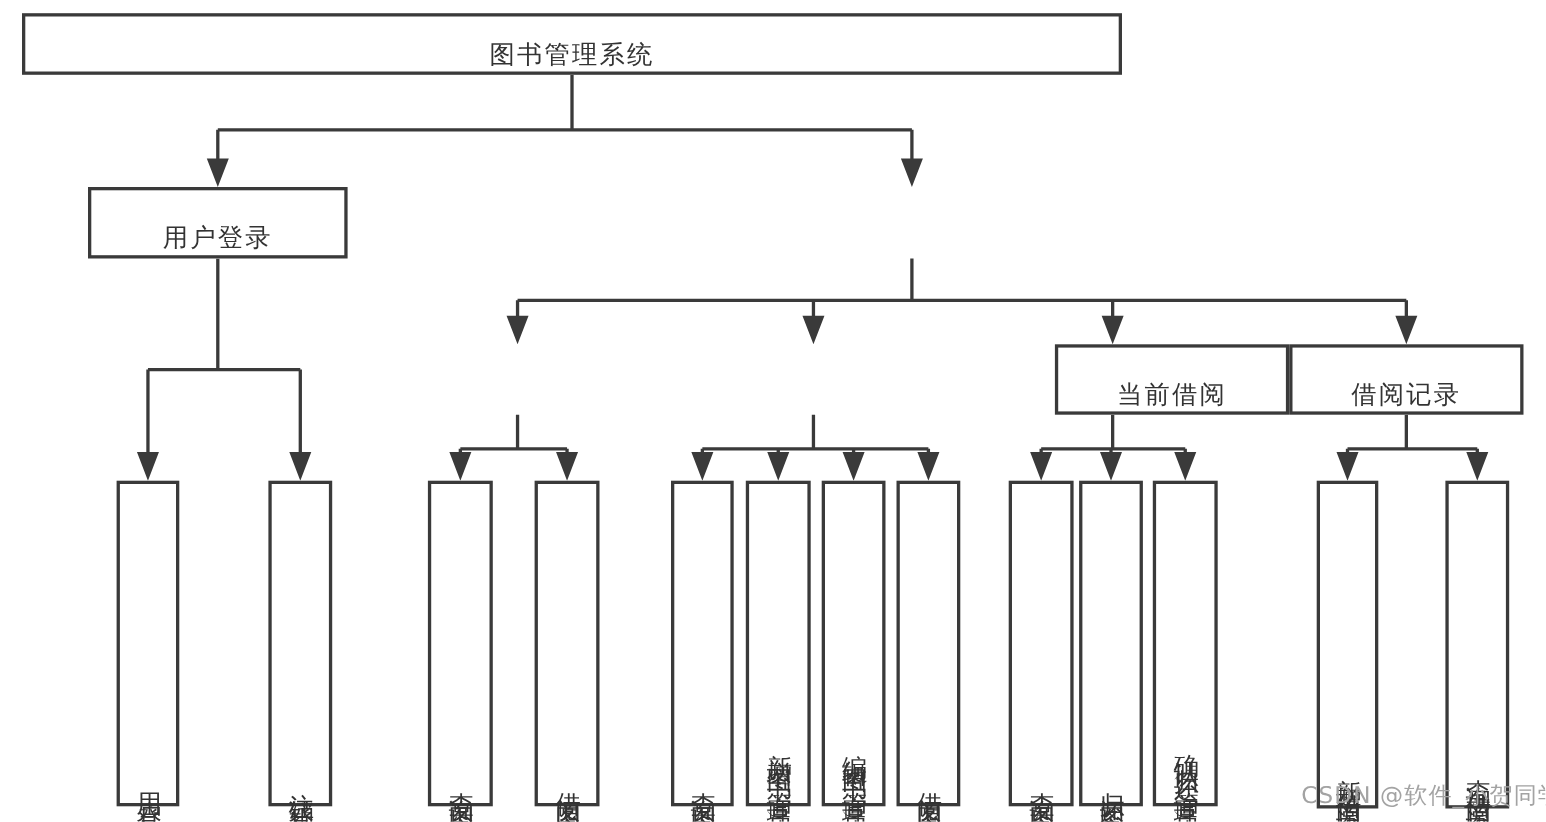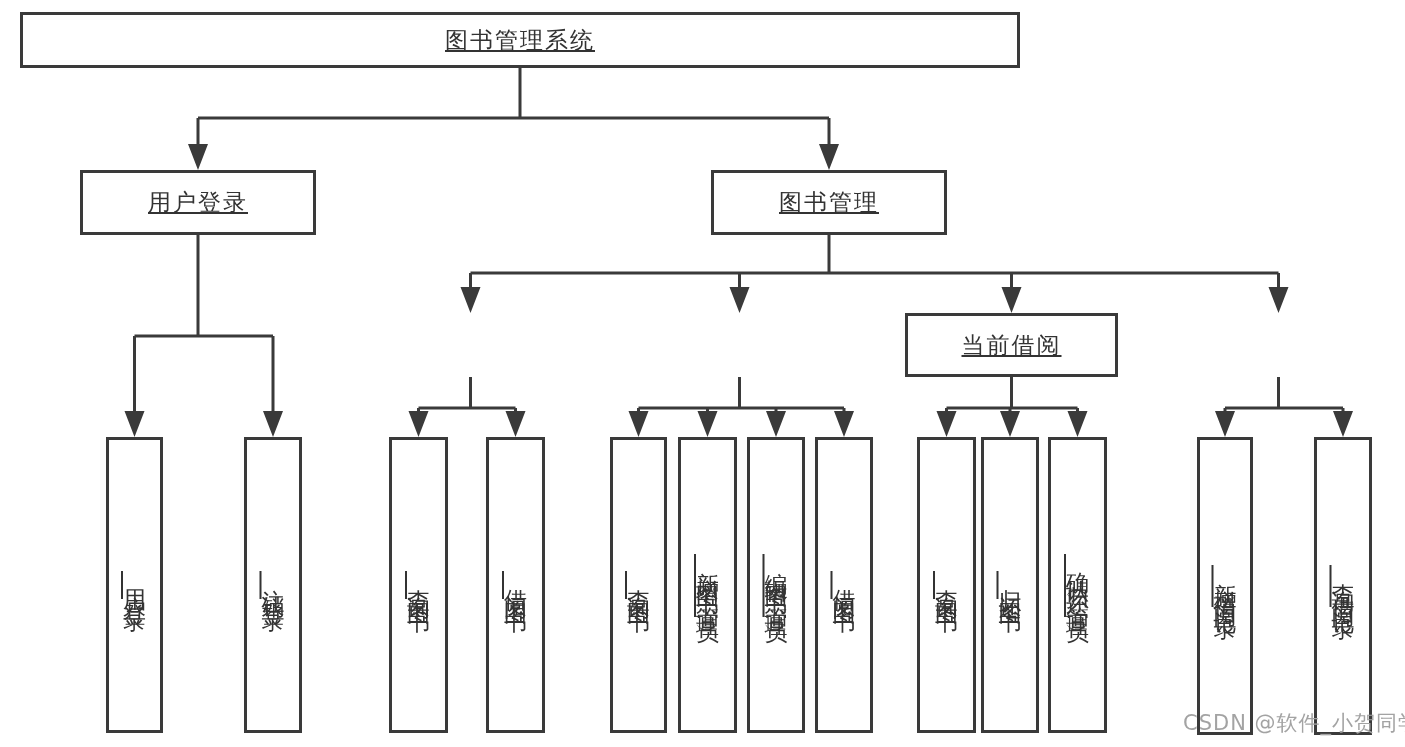--- a/index.html
+++ b/index.html
@@ -12,23 +12,22 @@
     background: #ffffff;
     overflow: hidden;
   }
   .wires { position: absolute; left: 0; top: 0; width: 1405px; height: 747px; }
   .box {
     position: absolute;
     background: #ffffff;
     border: 3px solid #3a3a3a;
     color: #333333;
     display: flex;
-    align-items: center;
+    align-items: flex-end;
     justify-content: center;
-    text-decoration: underline;
   }
   .h-label {
     font-size: 23px;
     letter-spacing: 2px;
     white-space: nowrap;
     color: #333333;
   }
   .v-label {
     writing-mode: vertical-rl;
     text-orientation: upright;
@@ -82,26 +81,26 @@
              M1333,411 L1353,411 L1343,437 Z" fill="#3a3a3a" stroke="none"></path>
   </svg>
 
   <div class="box" style="left:20px; top:12px; width:1000px; height:56px">
     <span class="h-label">图书管理系统</span>
   </div>
 
   <div class="box" style="left:80px; top:170px; width:236px; height:65px">
     <span class="h-label">用户登录</span>
   </div>
-  <div class="box" style="left:711px; top:170px; width:236px; height:65px">
-    <span class="h-label">图书管理</span>
+
+  <div class="box" style="left:959px; top:313px; width:213px; height:64px">
+    <span class="h-label">当前借阅</span>
   </div>
-
-  <div class="box" style="left:905px; top:313px; width:213px; height:64px">
-    <span class="h-label">当前借阅</span>
+  <div class="box" style="left:1172px; top:313px; width:213px; height:64px">
+    <span class="h-label">借阅记录</span>
   </div>
 
   <div class="box" style="left:106px; top:437px; width:57px; height:296px">
     <span class="v-label">用户登录</span>
   </div>
   <div class="box" style="left:244px; top:437px; width:58px; height:296px">
     <span class="v-label">注销登录</span>
   </div>
 
   <div class="box" style="left:389px; top:437px; width:59px; height:296px">

